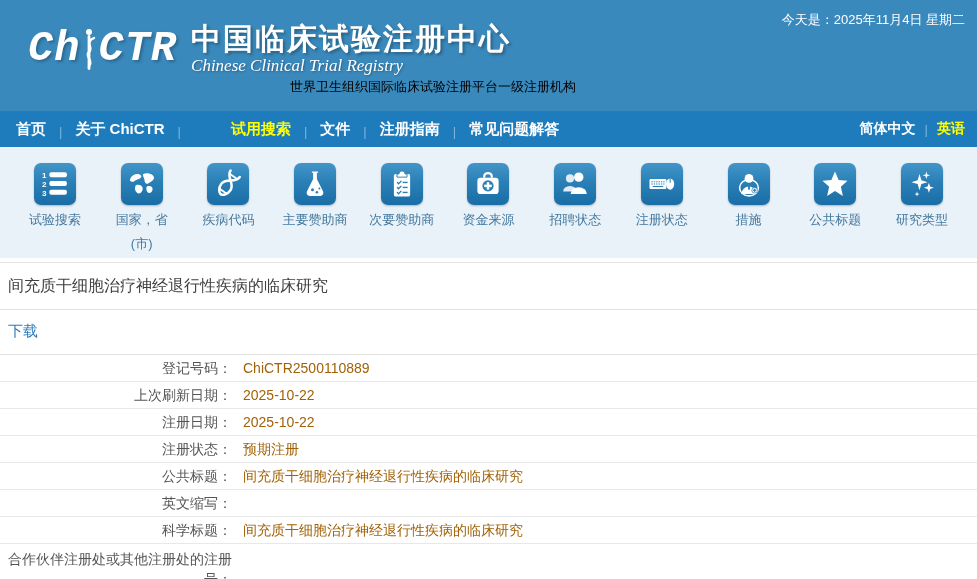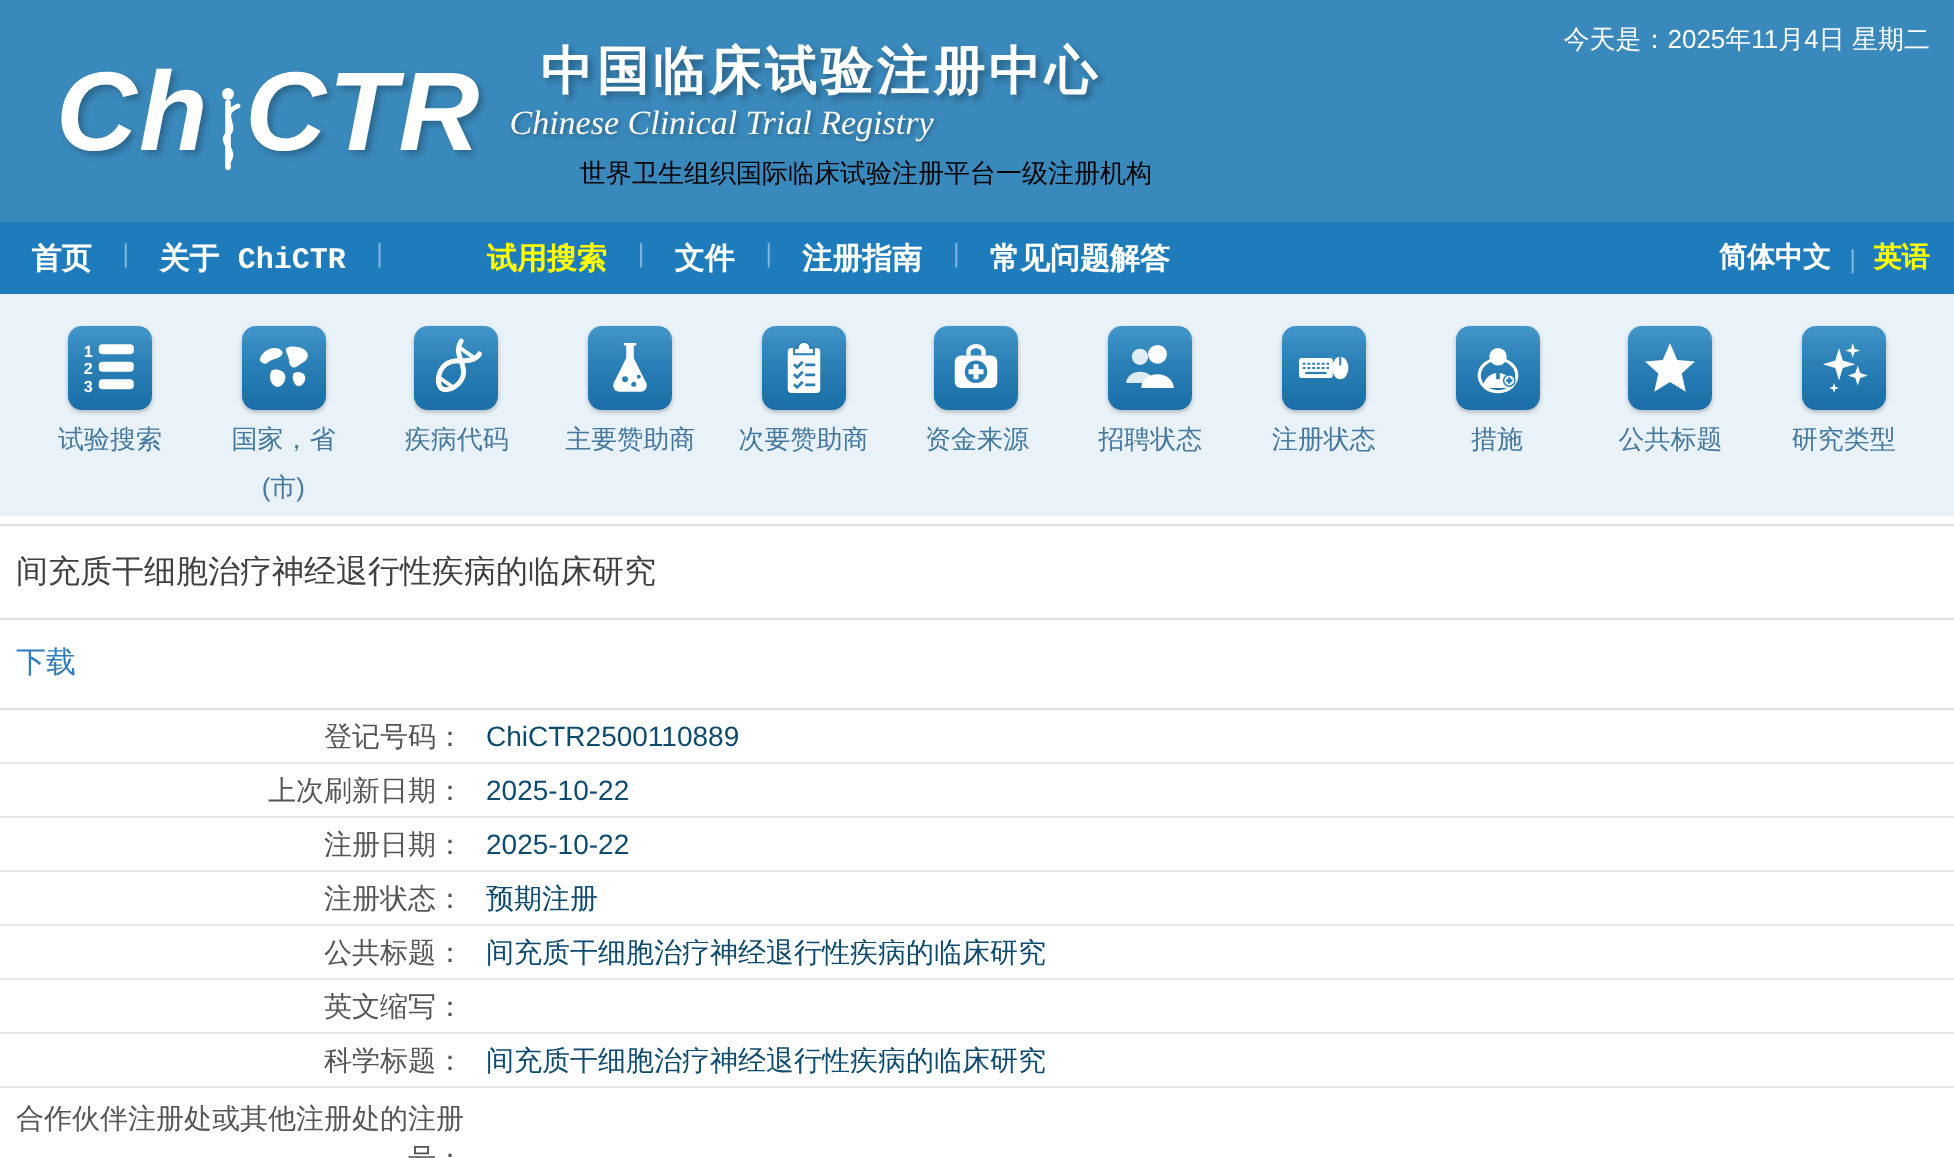--- a/index.html
+++ b/index.html
@@ -3,37 +3,37 @@
 <meta charset="utf-8">
 <style>
   * { margin:0; padding:0; box-sizing:border-box; }
   html,body { width:977px; height:579px; overflow:hidden; background:#fff;
     font-family:"Liberation Sans","DejaVu Sans",sans-serif; }
 
   
   .header { position:relative; height:111px; background:#3a89bc; color:#fff; }
   .today { position:absolute; top:11px; right:12px; font-size:13px; color:#fff; }
   .brand { position:absolute; left:28px; top:22px; display:flex; align-items:flex-start; cursor:pointer; }
-  .logo { display:flex; align-items:flex-end; font-family:Liberation Sans, sans-serif;
-    font-weight:bold; font-style:italic; font-size:56px; letter-spacing:1px;
+  .logo { display:flex; align-items:flex-start; font-family:Liberation Mono, monospace;
+    font-weight:bold; font-style:italic; font-size:42px; letter-spacing:1px;
     text-shadow:2px 2px 3px rgba(0,0,0,.25); line-height:1; padding-top:6px; }
   .logo .staff { width:16px; height:44px; margin:0 1px; }
   .titles { margin-left:14px; }
-  .title-cn { font-size:26px; font-weight:bold; letter-spacing:2px;
-    font-family:Liberation Serif, serif;
-    text-shadow:2px 2px 3px rgba(0,0,0,.3); line-height:1.1;margin-left:16px; }
+  .title-cn { font-size:30px; font-weight:bold; letter-spacing:2px;
+    font-family:Liberation Sans, sans-serif;
+    text-shadow:2px 2px 3px rgba(0,0,0,.3); line-height:1.1; }
   .title-en { font-size:17px; font-style:italic;
     font-family:"Liberation Serif","DejaVu Serif",serif;
     text-shadow:1px 1px 2px rgba(0,0,0,.3); margin-top:1px; }
   .who-line { position:absolute; left:290px; top:78px; font-size:13px; color:#000000; }
 
   
   .nav { height:36px; background:#1e7cbd; display:flex; align-items:center;
     padding:0 12px; color:#fff; }
-  .nav-left { display:flex; align-items:flex-start; flex:1;font-family:Liberation Mono, monospace; }
+  .nav-left { display:flex; align-items:flex-end; flex:1; }
   .nav-item { font-size:15px; font-weight:bold; color:#fff; padding:0 4px; cursor:pointer; white-space:nowrap; }
   .nav-item.active { color:#ffff00;margin-left:37px; }
   .nav-sep { color:#7db4dc; margin:0 9px; font-size:13px; }
   .nav-right { display:flex; align-items:center; }
   .lang-item { font-size:14px; font-weight:bold; color:#fff; cursor:pointer; }
   .lang-item.active { color:#ffff00; }
 
   
   .toolbar { height:111px; background:#e9f2f9; display:flex; justify-content:space-between;
     padding:16px 14px 0 14px; }
@@ -48,21 +48,21 @@
   .content { background:#fff; padding:0; }
   .page-title { margin:4px 0 0 0; padding:13px 8px 12px 8px; font-size:16px; color:#404040;
     border-top:1px solid #e2e2e2; border-bottom:1px solid #e2e2e2; }
   .download-row { padding:12px 8px 13px 8px; border-bottom:1px solid #e2e2e2; }
   .download-link { font-size:15px; color:#2f7cba; cursor:pointer; text-decoration:none; }
 
   .info-table { width:100%; }
   .trow { display:flex; min-height:27px; align-items:center; border-bottom:1px solid #e8e8e8; }
   .trow.tall { align-items:flex-start; padding-top:5px; min-height:44px; border-bottom:none; }
   .tlabel { flex:0 0 232px; text-align:right; font-size:14px; color:#555; line-height:1.45; }
-  .tvalue { flex:1; padding-left:11px; font-size:14px; color:#0c4a6e; line-height:1.45; }
+  .tvalue { flex:1; padding-left:11px; font-size:14px; color:#a16207; line-height:1.45; }
 </style>
 </head>
 <body>
 
 <div class="header">
   <div class="today">今天是：2025年11月4日 星期二</div>
 
   <div class="brand">
     <div class="logo">
       <span>Ch</span>

